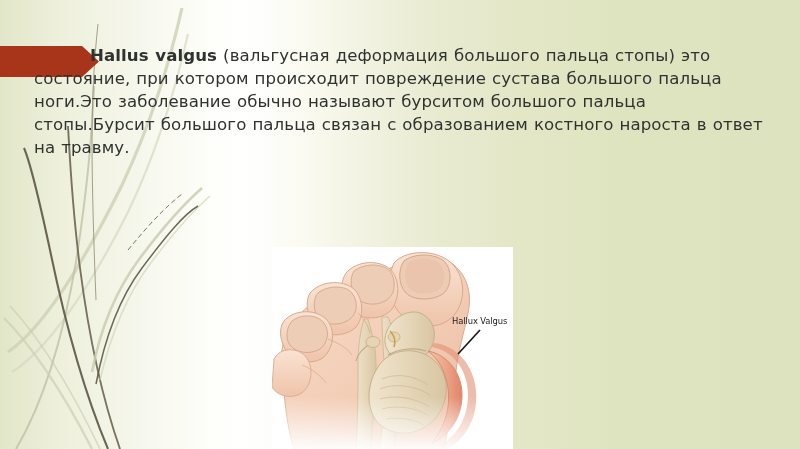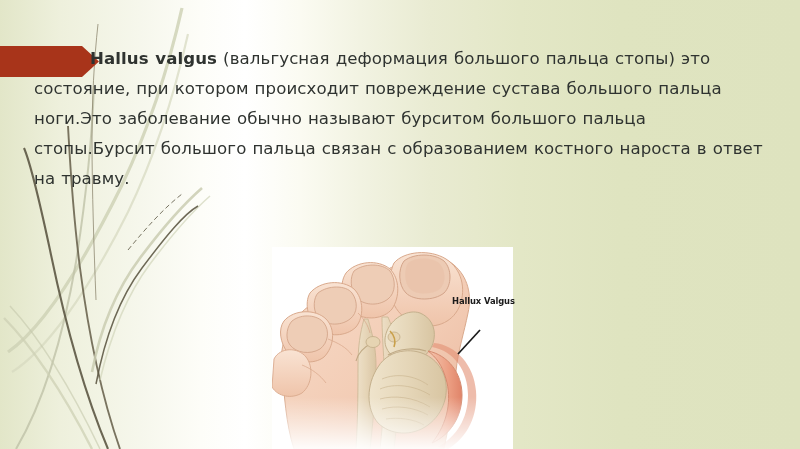--- a/index.html
+++ b/index.html
@@ -58,21 +58,21 @@
   .arrow-banner svg { display: block; }
 
   
   .text-block {
     position: absolute;
     left: 34px;
     top: 44px;
     width: 734px;
     color: #2f3330;
     font-size: 16.6px;
-    line-height: 30px;
+    line-height: 23px;
     letter-spacing: 0.1px;
     text-align: left;
     word-spacing: 0.6px;
   }
   .text-block .lead {
     font-weight: bold;
   }
   .indent {
     display: inline-block;
     width: 56px;
@@ -85,24 +85,24 @@
     top: 247px;
     width: 241px;
     height: 202px;
     background: #ffffff;
     overflow: hidden;
   }
   .figure svg { display: block; }
   .fig-label {
     position: absolute;
     left: 452px;
-    top: 296px;
+    top: 316px;
     font-family: "DejaVu Sans", sans-serif;
     font-size: 8.4px;
-    font-weight: bold;
+    font-weight: normal;
     color: #1b1b1b;
     letter-spacing: -0.1px;
     white-space: nowrap;
   }
 </style>
 </head>
 <body>
 
 <div class="slide">
 

